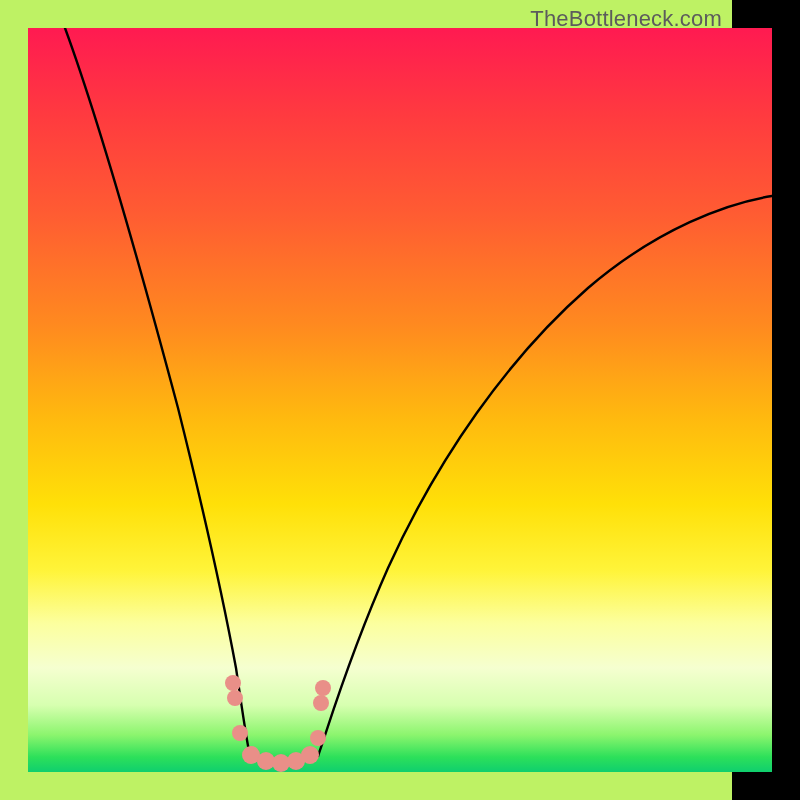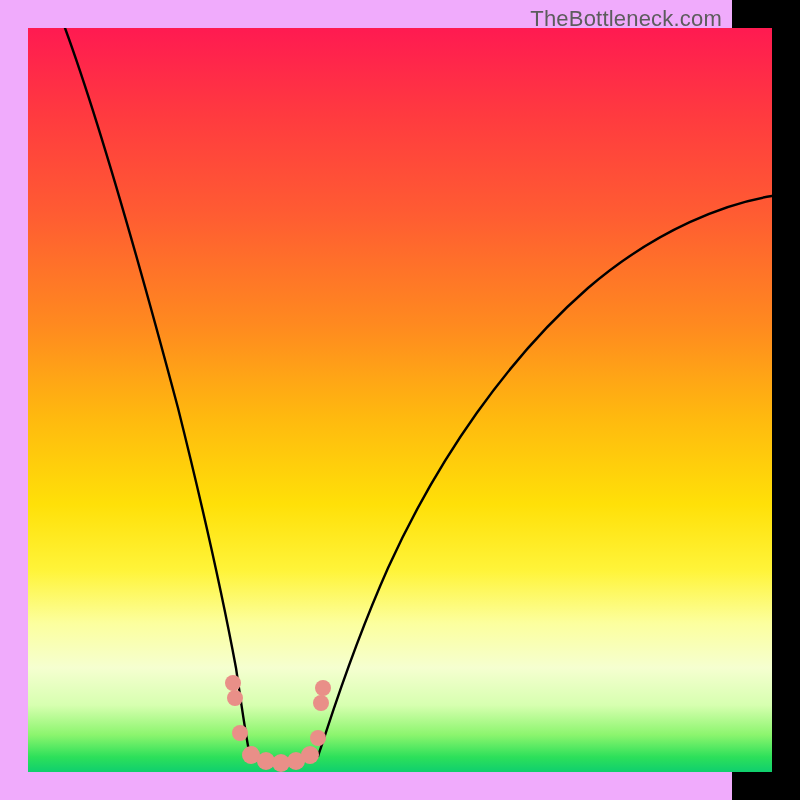--- a/index.html
+++ b/index.html
@@ -10,21 +10,21 @@
     overflow: hidden;
     background: #000;
     font-family: Arial, Helvetica, sans-serif;
   }
   .frame {
     position: absolute;
     left: 0;
     top: 0;
     width: 732px;
     height: 800px;
-    background: #f0abfc;
+    background: #bef264;
   }
   .plot {
     position: absolute;
     left: 28px;
     top: 28px;
     width: 744px;
     height: 744px;
     
     background: linear-gradient(
       to bottom,

